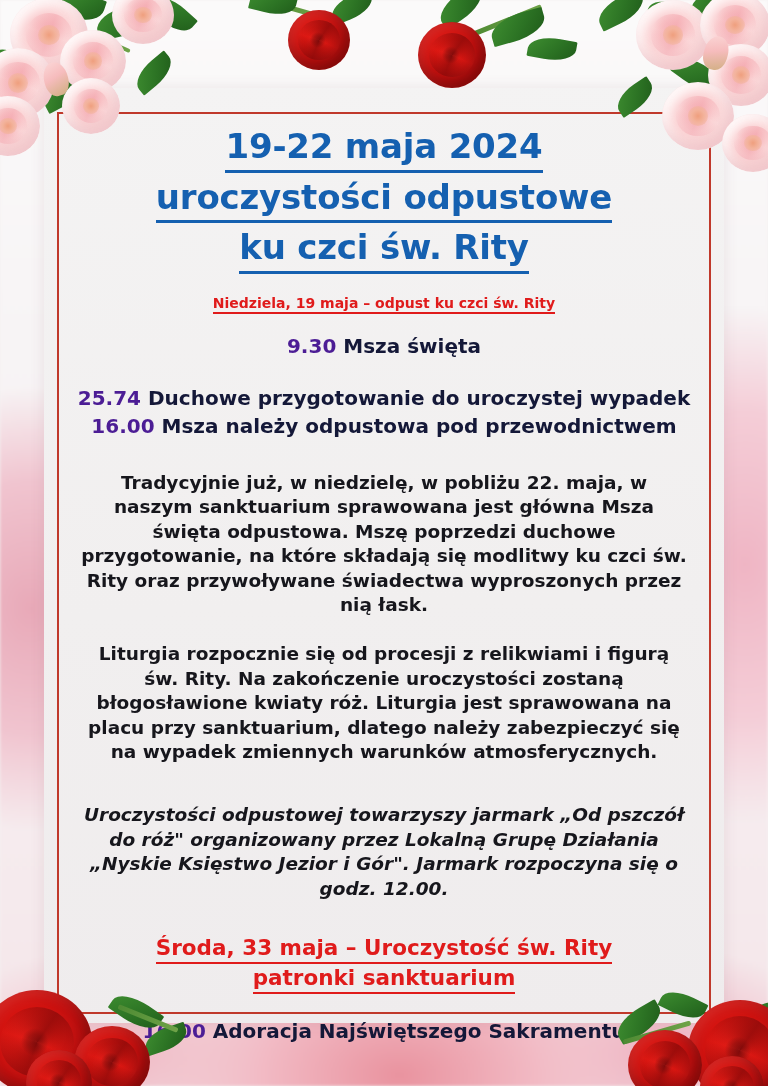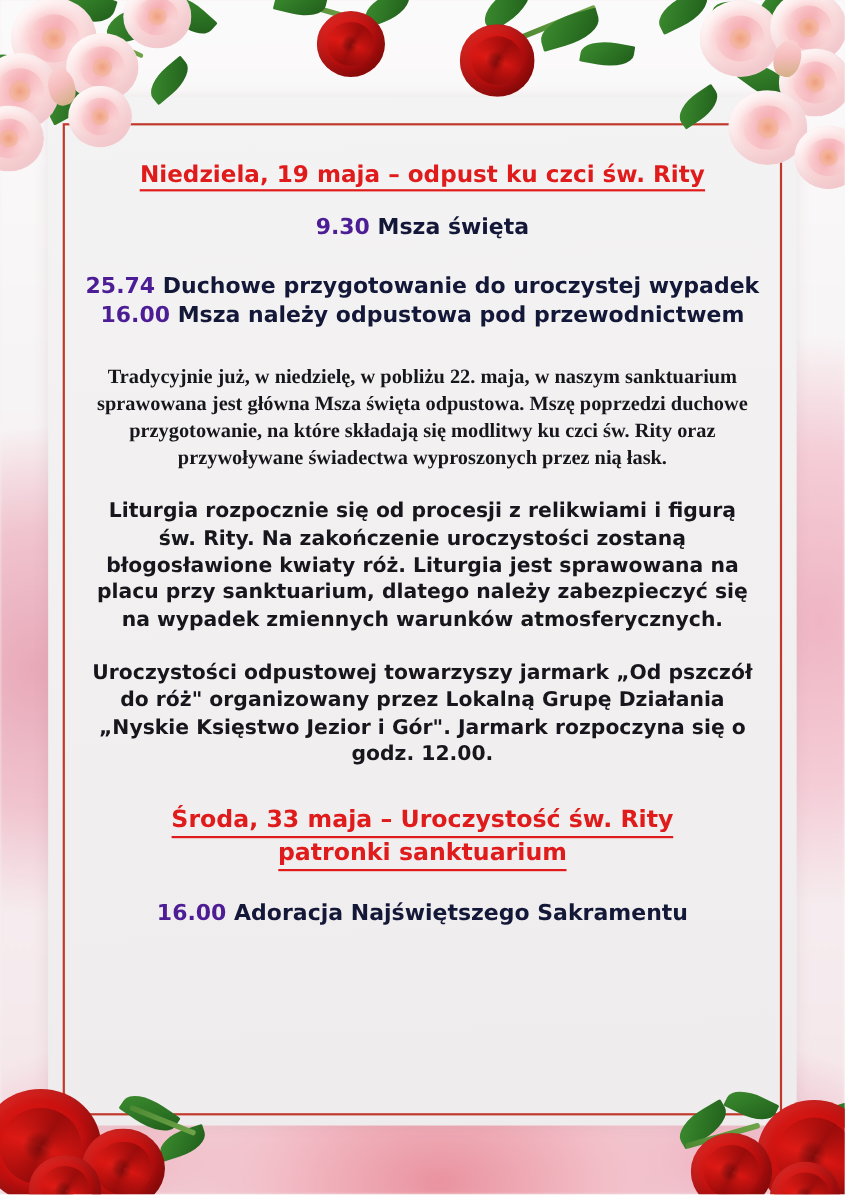--- a/index.html
+++ b/index.html
@@ -78,22 +78,22 @@
     letter-spacing: -0.2px;
   }
   .title-line {
     display: inline-block;
     border-bottom: 3px solid #1560b0;
     padding-bottom: 1px;
     margin-bottom: 3px;
   }
 
   .sub-heading {
-    margin-top: 33px;
-    font-size: 21px;
+    margin-top: 17px;
+    font-size: 14px;
     font-weight: bold;
     color: #e01b1b;
     line-height: 1.3;
   }
   .sub-heading .u {
     display: inline-block;
     border-bottom: 2px solid #e01b1b;
     padding-bottom: 0px;
   }
 
@@ -108,23 +108,23 @@
   .grp-a { margin-top: 19px; }
   .grp-b { margin-top: 25px; }
 
   .para {
     font-size: 18.5px;
     font-weight: bold;
     color: #16161c;
     line-height: 1.33;
     padding: 0 22px;
   }
-  .para.p1 { margin-top: 30px; font-family: Liberation Serif, serif; }
+  .para.p1 { margin-top: 30px; }
   .para.p2 { margin-top: 24px; }
-  .para.p3 { margin-top: 24px; padding: 0 10px; }
+  .para.p3 { margin-top: 38px; padding: 0 10px; font-style: italic; }
 
   .sub-heading.second { margin-top: 33px; font-size: 21.5px; }
   .sched.final { margin-top: 24px; padding: 0 6px; }
 
   
   .flower-layer { position: absolute; inset: 0; pointer-events: none; }
   .rose { position: absolute; }
   .leaf {
     position: absolute;
     background: linear-gradient(130deg, #3f8f31 0%, #2c7324 55%, #1f5a19 100%);
@@ -187,20 +187,25 @@
 
 <div id="poster">
 
   <div class="bg-base"></div>
 
   <div class="paper"></div>
   <div class="frame"></div>
 
   <div class="content">
 
+    <div class="title-block">
+      <div><span class="title-line">19-22 maja 2024</span></div>
+      <div><span class="title-line">uroczystości odpustowe </span></div>
+      <div><span class="title-line">ku czci św. Rity</span></div>
+    </div>
 
     <div class="sub-heading">
       <span class="u">Niedziela, 19 maja – odpust ku czci św. Rity</span>
     </div>
 
     <div class="sched grp-a">
       <div>
         <span class="t">9.30</span><span> Msza święta</span>
       </div>
     </div>

